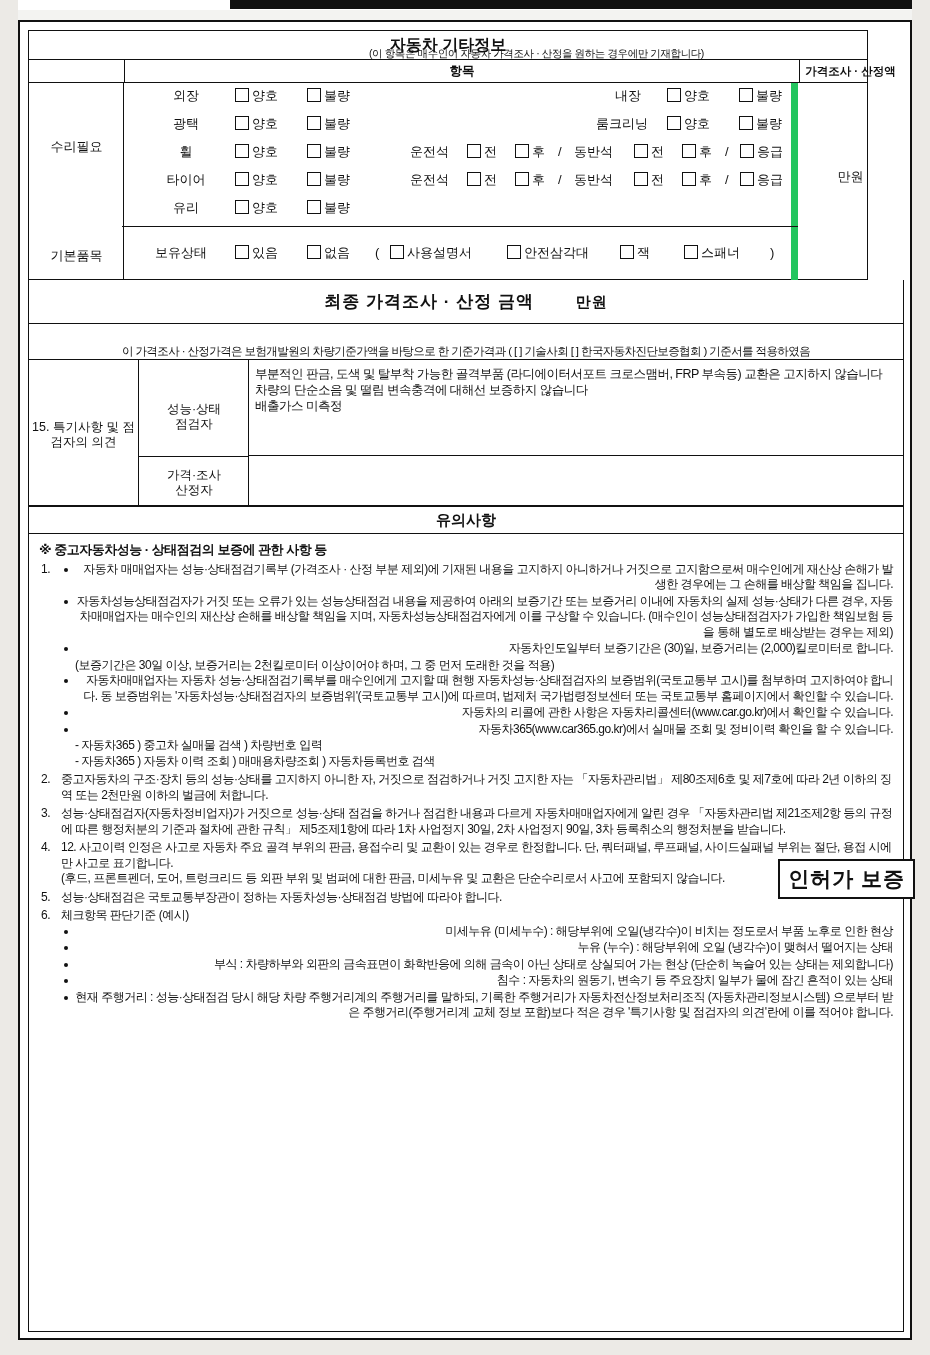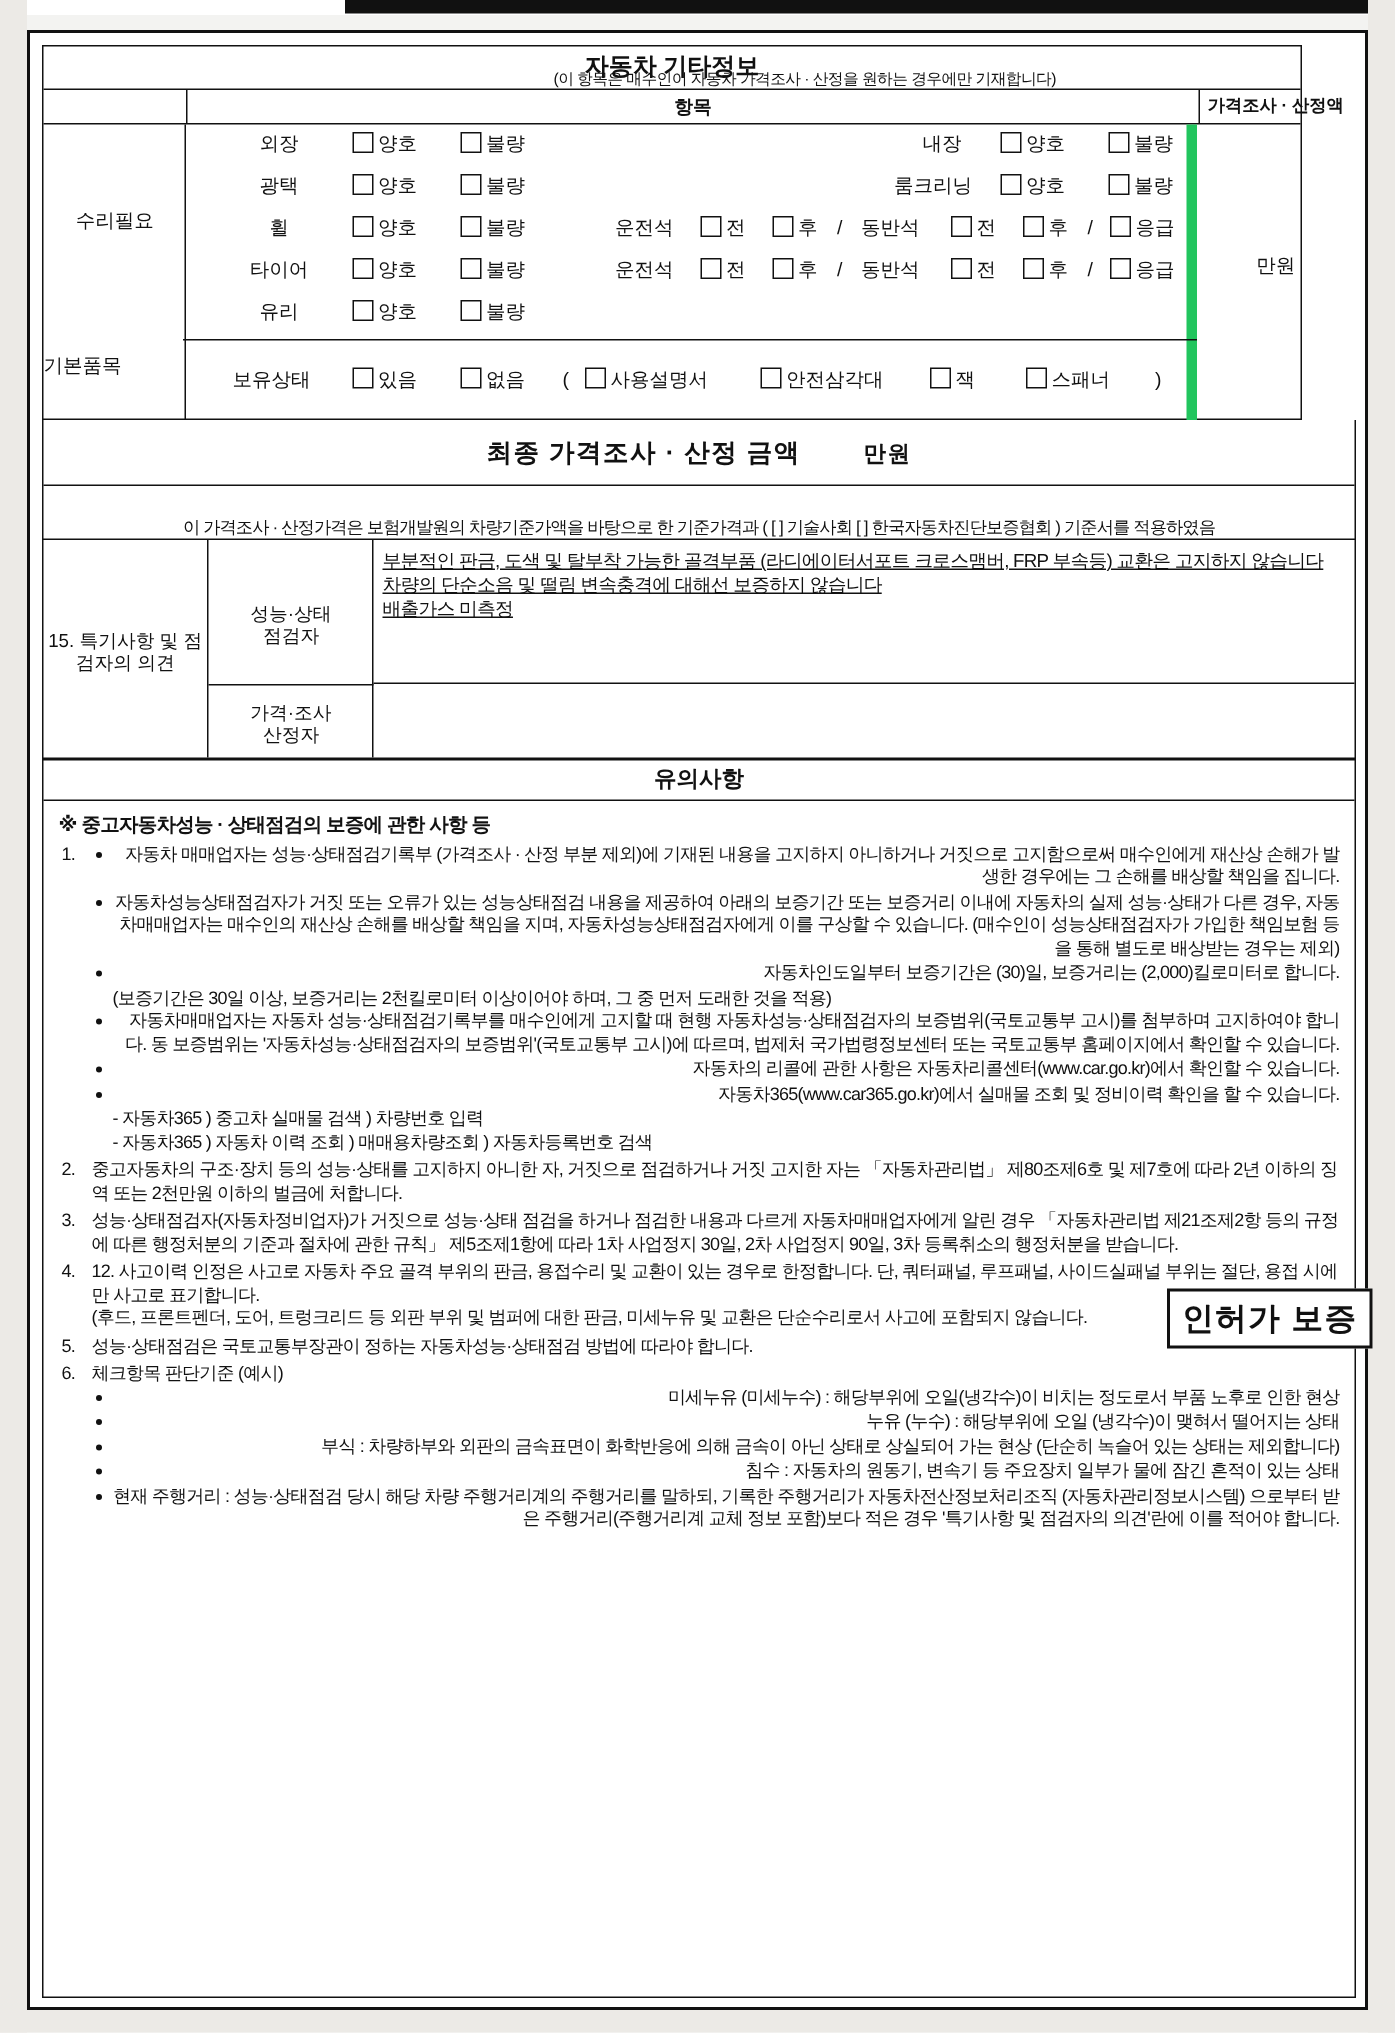--- a/index.html
+++ b/index.html
@@ -49,21 +49,21 @@
   }
   .s1-head .h-price{
     position:absolute;left:771px;width:101px;text-align:center;line-height:22px;font-weight:bold;
     font-size:11.5px;height:22px;box-sizing:border-box;
   }
   .s1-body{position:relative;height:197px;}
   .col-left{
     position:absolute;left:0;top:0;width:95px;height:197px;border-right:1px solid #111;box-sizing:border-box;
   }
   .lbl-repair{position:absolute;left:0;top:55px;width:95px;text-align:center;font-size:13px;}
-  .lbl-basic{position:absolute;left:0;top:152px;width:95px;font-size:13px;}
+  .lbl-basic{position:absolute;left:0;top:164px;width:95px;text-align:center;font-size:13px;}
   .col-mid{
     position:absolute;left:93px;top:0;width:676px;height:197px;border-right:7px solid #22c55e;box-sizing:border-box;
   }
   .col-right{
     position:absolute;left:771px;top:0;width:101px;height:197px;
   }
   .won{position:absolute;left:0;top:85px;width:101px;text-align:center;font-size:13px;}
 
   .row{position:absolute;left:0;width:676px;height:26px;font-size:13px;}
   .rname{position:absolute;width:72px;text-align:center;line-height:26px;}
@@ -101,21 +101,21 @@
     position:absolute;left:0;top:0;width:110px;height:100%;border-right:1px solid #111;box-sizing:border-box;
     font-size:12.5px;line-height:15px;padding-top:60px;text-align:center;
   }
   .s3 .mcol{
     position:absolute;left:110px;top:0;width:110px;height:100%;border-right:1px solid #111;box-sizing:border-box;
     font-size:12.5px;
   }
   .s3 .mcol .m1{position:absolute;top:42px;left:0;width:110px;text-align:center;line-height:15px;}
   .s3 .mcol .m2{position:absolute;top:108px;left:0;width:110px;text-align:center;line-height:15px;}
   .s3 .rcol{
-    position:absolute;left:220px;top:0;right:0;height:100%;box-sizing:border-box;font-size:12.5px;text-decoration:underline;
+    position:absolute;left:220px;top:0;right:0;height:100%;box-sizing:border-box;font-size:12.5px;
   }
   .s3 .rtop{
     height:96px;border-bottom:1px solid #111;box-sizing:border-box;padding:6px 6px 0 6px;line-height:16px;
     letter-spacing:-0.5px;
   }
   .s3 .rbot{height:49px;}
   .hr-mid{
     position:absolute;left:110px;top:96px;width:110px;border-top:1px solid #111;
   }
 

